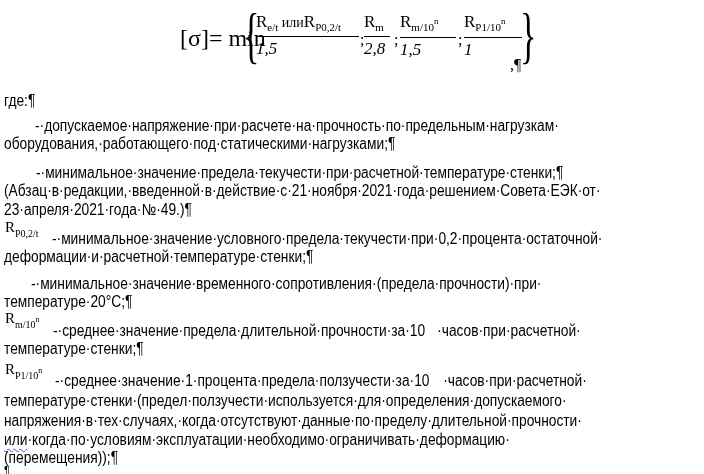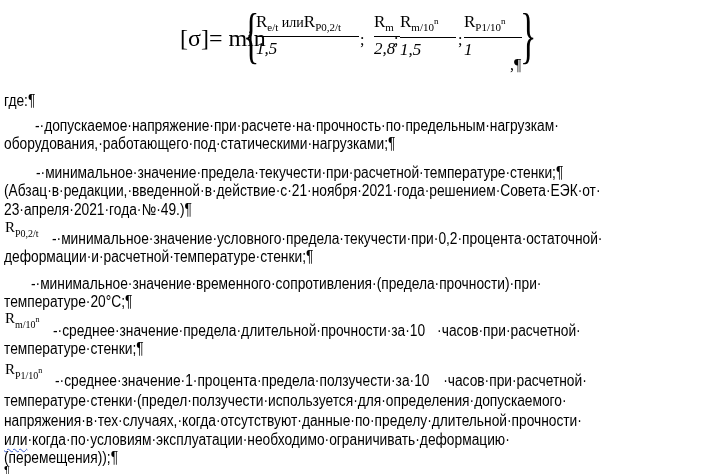--- a/index.html
+++ b/index.html
@@ -37,21 +37,21 @@
   <div class="abs serif" style="left:0;top:19px;font-size:24px;white-space:nowrap;">[σ]= min</div>
   <div class="brace" style="left:63px;top:-2px;">{</div>
 
   <div class="frac" style="left:76px;top:6px;width:103px;">
     <div class="num"><span>R</span><span class="sub">e/t</span><span style="font-size:14px"> или</span><span>R</span><span class="sub">P0,2/t</span></div>
     <div class="bar"></div>
     <div class="den">1,5</div>
   </div>
   <div class="semi" style="left:180px;top:25px;">;</div>
 
-  <div class="frac" style="left:194px;top:6px;width:26px;">
+  <div class="frac" style="left:184px;top:6px;width:26px;">
     <div class="num"><span>R</span><span class="sub">m</span></div>
     <div class="bar"></div>
     <div class="den">2,8</div>
   </div>
   <div class="semi" style="left:214px;top:25px;">;</div>
 
   <div class="frac" style="left:220px;top:6px;width:56px;">
     <div class="num"><span>R</span><span class="sub">m/10</span><span class="sub" style="top:-3px;font-size:9px">n</span></div>
     <div class="bar"></div>
     <div class="den">1,5</div>

